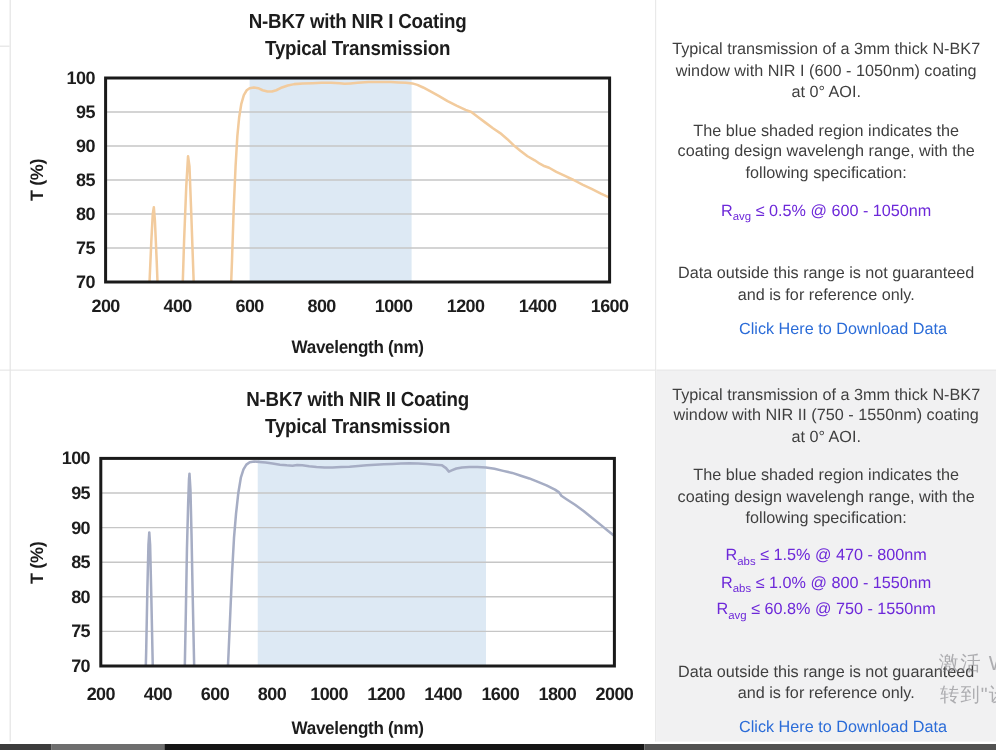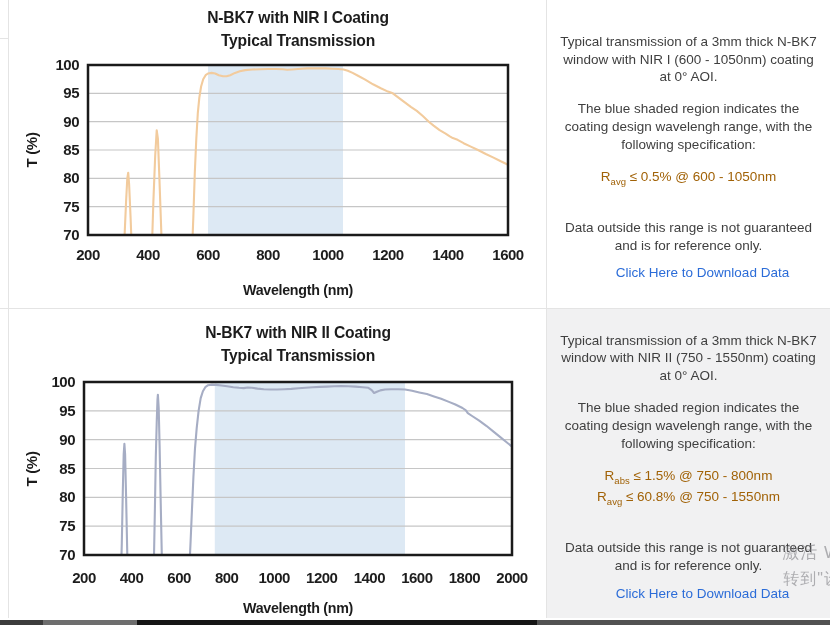--- a/index.html
+++ b/index.html
@@ -19,21 +19,21 @@
                transform:scaleX(0.92);transform-origin:50% 0;letter-spacing:-0.2px;}
   .xaxis-label{position:absolute;left:48px;width:500px;text-align:center;
                font-weight:700;color:#1c1c1c;font-size:15px;letter-spacing:-0.3px;
                transform:scaleX(0.95);transform-origin:50% 0;}
   .yaxis-label{position:absolute;font-weight:700;color:#1c1c1c;font-size:15px;letter-spacing:-0.3px;
                transform:translate(-50%,-50%) rotate(-90deg);white-space:nowrap;}
   .info-inner{position:absolute;left:0;top:0;width:100%;height:100%;
               display:flex;flex-direction:column;justify-content:center;align-items:center;
               text-align:center;color:#3f3f3f;font-size:13.5px;line-height:1.32;}
   .info-inner p{margin:7px 10px;max-width:266px;}
-  .spec{margin:1px 0;color:#a16207;}
+  .spec{margin:1px 0;color:#6d28d9;}
   .spec sub{font-size:9.5px;}
   .specs-block{margin:6px 0;}
   .footnote{margin:24px 10px 6px;max-width:272px;}
   .footnote.big-gap{margin-top:24px;}
   .download-link{color:#2b6cd8;cursor:pointer;margin-top:4px;margin-left:28px;}
   .sliver-vline{position:absolute;left:8px;top:0;width:1px;height:618px;background:#e4e4e4;}
   .sliver-hline{position:absolute;left:0;top:38px;width:8px;height:1px;background:#e4e4e4;}
   .bottom-band{position:absolute;top:620px;height:5px;}
   #band-a{left:0;width:43px;background:#3c3c3c;}
   #band-b{left:43px;width:94px;background:#6e6e6e;}
@@ -139,21 +139,22 @@
     </div>
     <div class="yaxis-label" style="left:31px;top:160px;">T (%)</div>
     <div class="xaxis-label" style="top:290px;">Wavelength (nm)</div>
   </div>
 
   <div id="cell-info-2" class="cell">
     <div class="info-inner">
       <p>Typical transmission of a 3mm thick N-BK7 window with NIR II (750 - 1550nm) coating at 0° AOI.</p>
       <p>The blue shaded region indicates the coating design wavelengh range, with the following specification:</p>
       <div class="specs-block">
-        <div class="spec"><span>R</span><sub>abs</sub><span> ≤ 1.5% @ 750 - 800nm</span></div>
+        <div class="spec"><span>R</span><sub>abs</sub><span> ≤ 1.5% @ 470 - 800nm</span></div>
+        <div class="spec"><span>R</span><sub>abs</sub><span> ≤ 1.0% @ 800 - 1550nm</span></div>
         <div class="spec"><span>R</span><sub>avg</sub><span> ≤ 60.8% @ 750 - 1550nm</span></div>
       </div>
       <div class="footnote big-gap">Data outside this range is not guaranteed and is for reference only.</div>
       <div class="download-link">Click Here to Download Data</div>
     </div>
     <div class="watermark" id="wm1">激活 W</div>
     <div class="watermark" id="wm2">转到"设</div>
   </div>
 
   <div class="sliver-vline"></div>

